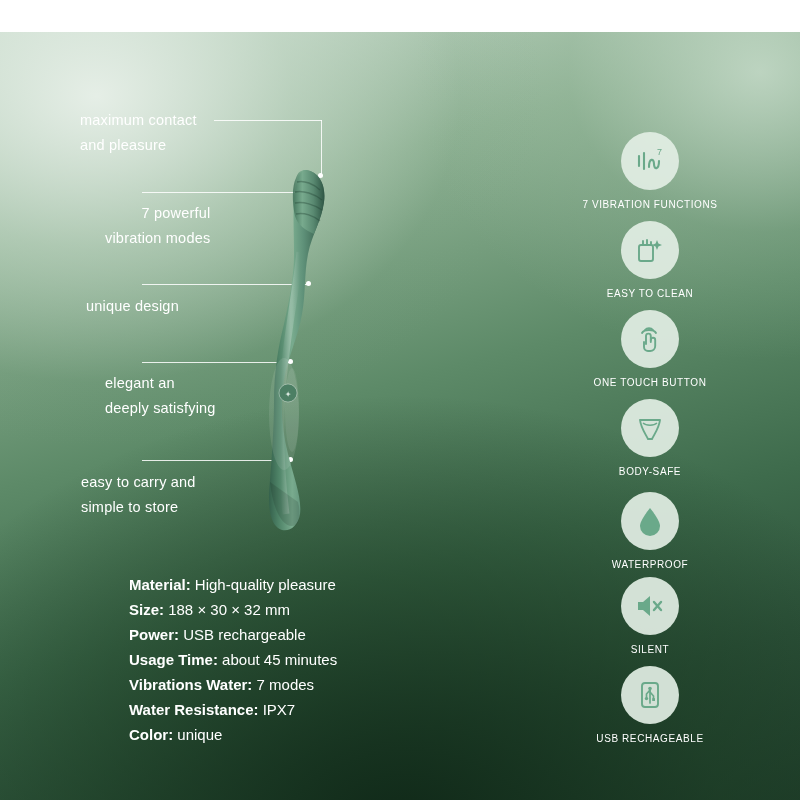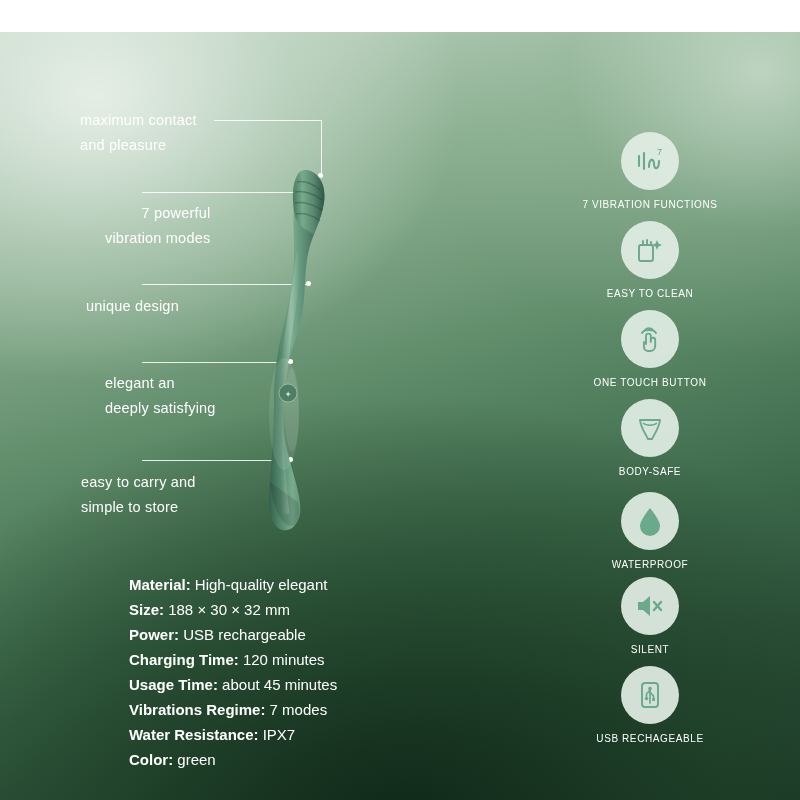--- a/index.html
+++ b/index.html
@@ -195,49 +195,45 @@
       <ellipse cx="48" cy="251" rx="9" ry="9" fill="#4c7f64" stroke="rgba(255,255,255,0.35)" stroke-width="1"></ellipse>
       <text x="48" y="255" font-size="8" fill="rgba(235,245,238,0.9)" text-anchor="middle" font-family="Liberation Sans, sans-serif">✦</text>
 
       <path d="M30 340 C 32 362, 40 384, 52 384 C 60 384, 61 372, 58 360" fill="rgba(0,0,0,0.12)"></path>
     </svg>
   </div>
 
   <div id="specs">
     <div class="row">
       <span class="k">Material:</span>
-      <span class="v">High-quality elegant</span>
+      <span class="v">High-quality pleasure</span>
     </div>
     <div class="row">
       <span class="k">Size:</span>
       <span class="v">188 × 30 × 32 mm</span>
     </div>
     <div class="row">
       <span class="k">Power:</span>
       <span class="v">USB rechargeable</span>
     </div>
     <div class="row">
-      <span class="k">Charging Time:</span>
-      <span class="v">120 minutes</span>
-    </div>
-    <div class="row">
       <span class="k">Usage Time:</span>
       <span class="v">about 45 minutes</span>
     </div>
     <div class="row">
-      <span class="k">Vibrations Regime:</span>
+      <span class="k">Vibrations Water:</span>
       <span class="v">7 modes</span>
     </div>
     <div class="row">
       <span class="k">Water Resistance:</span>
       <span class="v">IPX7</span>
     </div>
     <div class="row">
       <span class="k">Color:</span>
-      <span class="v">green</span>
+      <span class="v">unique</span>
     </div>
   </div>
 
   <div id="features">
 
     <div class="feature" style="top:0px;">
       <div class="circle">
         <svg width="34" height="34" viewBox="0 0 34 34" xmlns="http://www.w3.org/2000/svg">
           <g stroke="#6aa98a" stroke-width="2.1" fill="none" stroke-linecap="round">
             <path d="M6 22 L6 12"></path>

